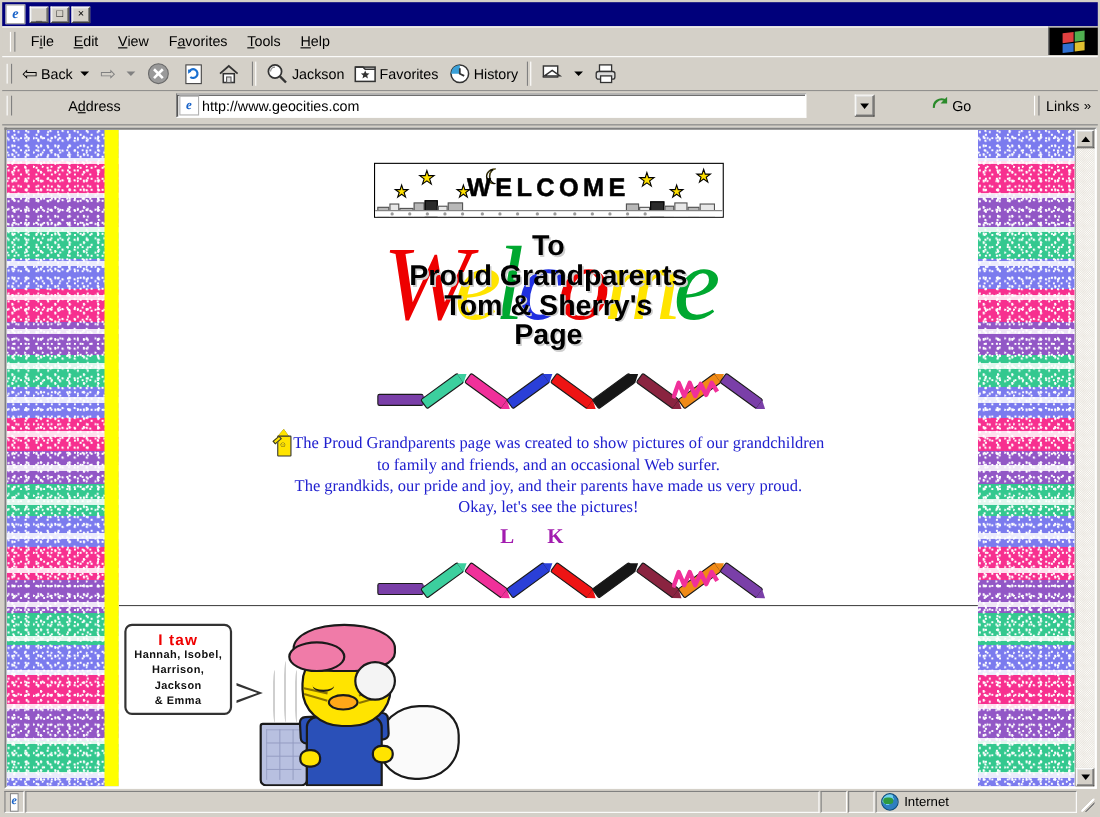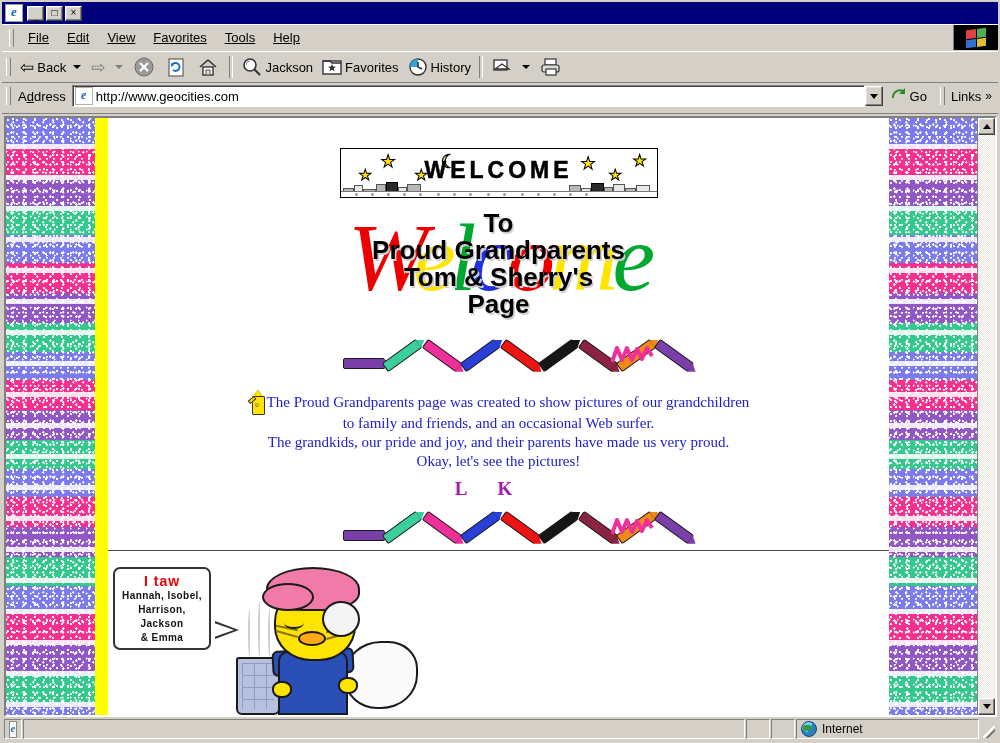--- a/index.html
+++ b/index.html
@@ -48,21 +48,20 @@
     display:flex;align-items:center;justify-content:center;
     color:#000;position:relative;box-sizing:border-box;
   }
   .wbtn .gl{font-size:10px;line-height:1;}
   .wbtn.min .gl{position:relative;top:3px;font-weight:bold;}
   
   .menurow{
     height:26px;min-height:26px;display:flex;align-items:stretch;
     background:#d4d0c8;
     border-bottom:1px solid #d4d0c8;
-    text-decoration:underline;
   }
   .menubar{
     flex:1;display:flex;align-items:center;
     padding-left:6px;
     border-top:1px solid #fff;
     position:relative;
   }
   .grip{
     width:3px;height:18px;margin:0 5px 0 1px;
     border-left:1px solid #fff;border-right:1px solid #808080;
@@ -105,20 +104,21 @@
   .tbsep{width:2px;height:22px;border-left:1px solid #808080;border-right:1px solid #fff;margin:0 4px;}
   .drop{width:0;height:0;border-left:4px solid transparent;border-right:4px solid transparent;border-top:4px solid #000;margin:0 6px 0 3px;}
   .drop.dis{border-top-color:#808080;}
   .ar{font-size:17px;line-height:1;margin-right:3px;}
   .icn{width:22px;height:22px;margin-right:2px;position:relative;flex:0 0 auto;}
   
   .addrrow{
     height:31px;min-height:31px;display:flex;align-items:center;
     background:#d4d0c8;padding:0 2px 4px 3px;box-sizing:border-box;
     border-bottom:1px solid #808080;
+    gap:44px;
   }
   .addr-lbl{font:13px "Liberation Sans",sans-serif;padding:0 6px 0 2px;color:#000;}
   .addr-field{
     flex:1;height:22px;background:#fff;
     border:1px solid;border-color:#808080 #fff #fff #808080;
     box-shadow:inset 1px 1px 0 #404040;
     display:flex;align-items:center;box-sizing:border-box;
   }
   .addr-ico{
     width:16px;height:16px;margin:0 3px 0 2px;flex:0 0 auto;

